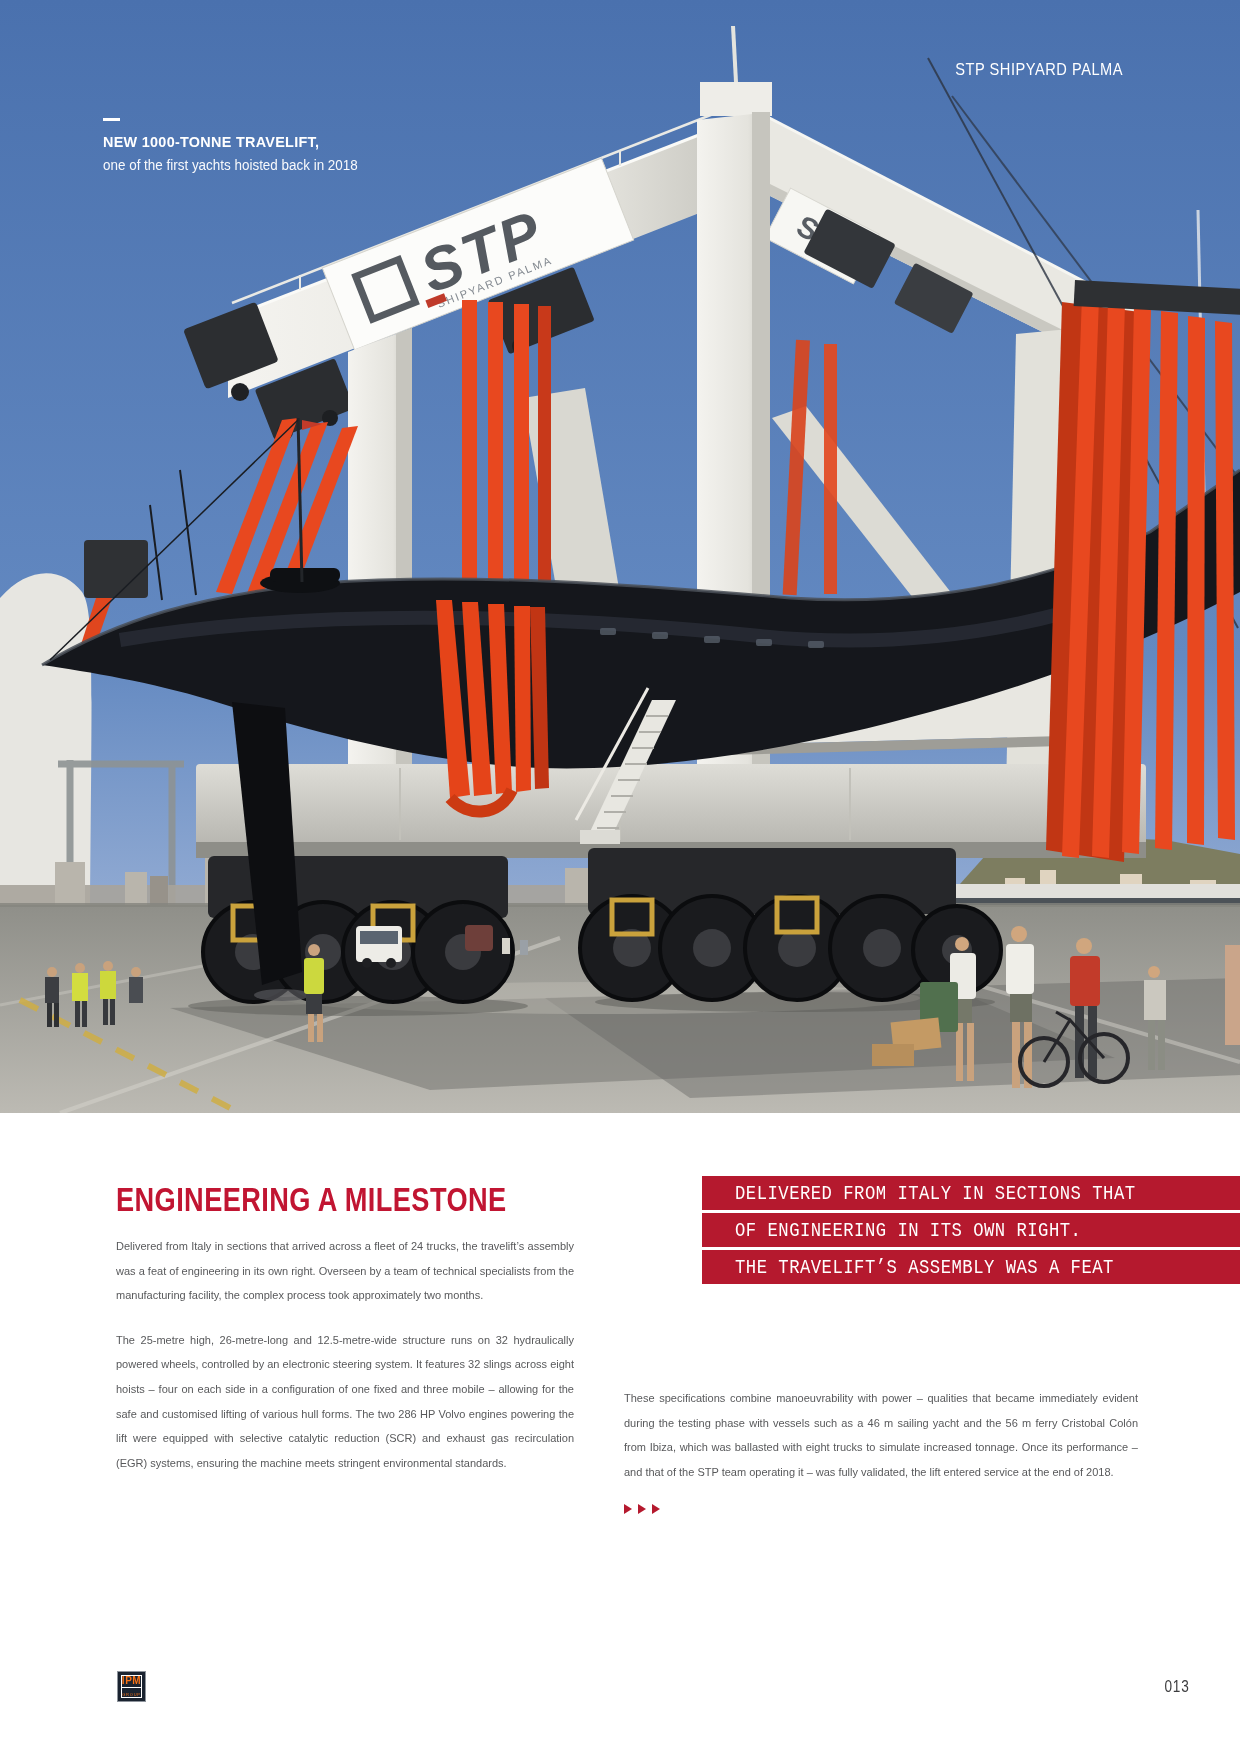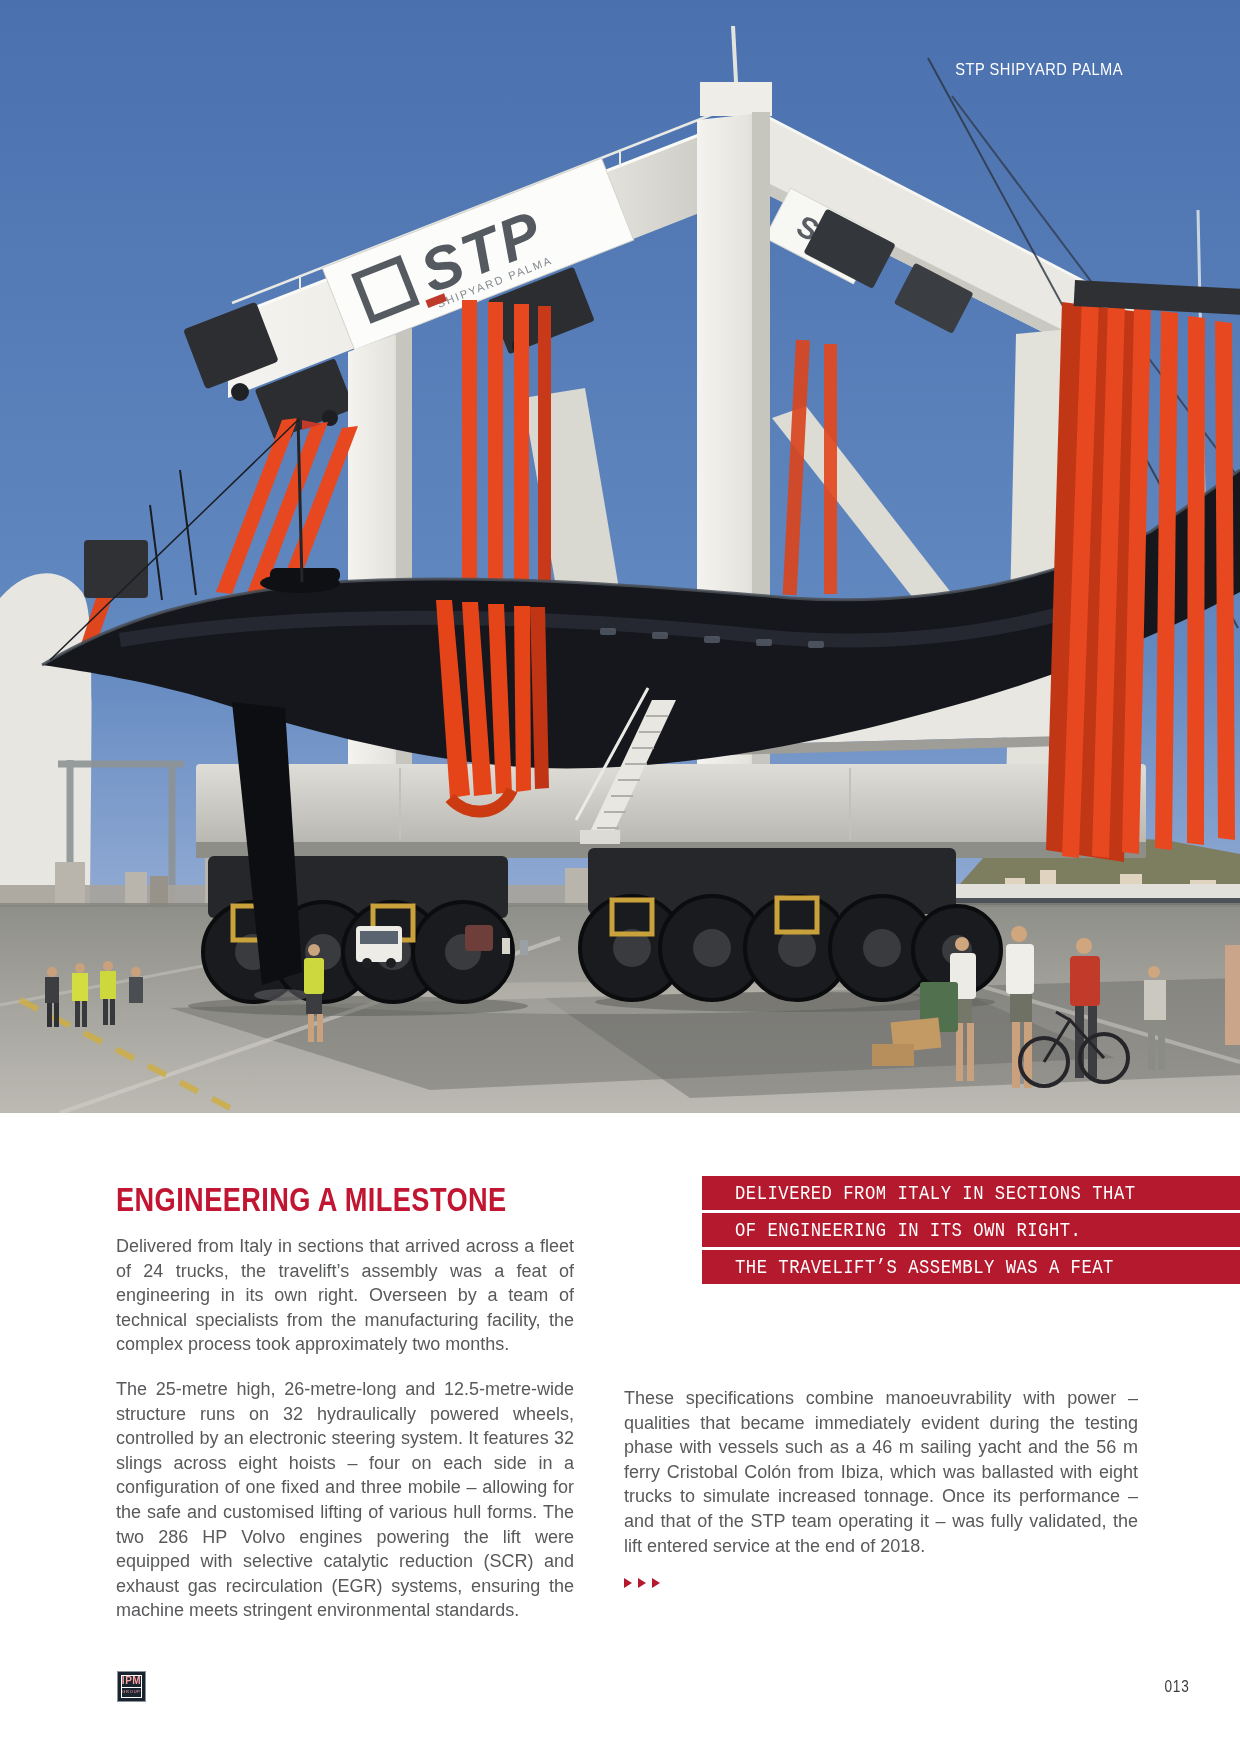--- a/index.html
+++ b/index.html
@@ -13,35 +13,35 @@
         letter-spacing:.6px;transform:scaleX(.86);transform-origin:right center;white-space:nowrap;}
   .photo-caption{position:absolute;left:103px;top:118px;color:#ffffff;}
   .cap-dash{width:17px;height:3px;background:#ffffff;margin-bottom:12px;}
   .cap-title{font-size:15px;font-weight:bold;letter-spacing:.3px;margin-bottom:7px;
         transform:scaleX(.96);transform-origin:left center;white-space:nowrap;}
   .cap-sub{font-size:14px;opacity:.96;transform:scaleX(.96);transform-origin:left center;white-space:nowrap;}
   
   .left-col{position:absolute;left:116px;top:1181px;width:458px;}
   .headline{color:#c11532;font-size:34px;font-weight:bold;line-height:36px;margin:0 0 17px 0;
         letter-spacing:.5px;transform:scaleX(.80);transform-origin:left center;white-space:nowrap;}
-  .body-p{margin:0 0 20px 0;font-size:18px;line-height:24.6px;color:#58595b;text-align:justify;}
+  .body-p{margin:0 0 20px 0;font-size:11px;line-height:24.6px;color:#58595b;text-align:justify;}
   .right-col{position:absolute;left:624px;top:1386px;width:514px;}
   .quote{position:absolute;left:702px;top:1176px;width:538px;}
   .quote-bar{height:34px;margin-bottom:3px;background:#b5192e;display:flex;align-items:center;
         padding-left:33px;box-sizing:border-box;font-family:Liberation Mono, monospace;}
   .quote-bar span{color:#ffffff;font-size:21px;letter-spacing:.6px;white-space:nowrap;
         transform:scaleX(.82);transform-origin:left center;}
   .more-arrows{margin-top:12px;display:flex;align-items:center;}
   .tri{width:0;height:0;border-left:8px solid #b5192e;border-top:5px solid transparent;
         border-bottom:5px solid transparent;margin-right:6px;}
   
   .ipm{position:absolute;left:117px;top:1671px;width:29px;height:31px;background:#1a2330;
         box-sizing:border-box;padding:3px;border:1px solid #8e949c;}
   .ipm-inner{width:100%;height:100%;border:1px solid #ffffff;box-sizing:border-box;display:flex;
-        flex-direction:column;align-items:center;justify-content:flex-start;color:#fca5a5;}
+        flex-direction:column;align-items:center;justify-content:space-between;color:#f97316;}
   .ipm-main{font-size:10px;font-weight:bold;line-height:10px;letter-spacing:.5px;
         border-bottom:1px solid #ffffff;padding-bottom:1px;}
   .ipm-sub{font-size:4px;letter-spacing:.8px;line-height:5px;margin-top:1px;}
   .pagenum{position:absolute;top:1678px;right:50px;font-size:16px;color:#3c3c3e;letter-spacing:1px;
         transform:scaleX(.85);transform-origin:right center;}
 </style>
 </head>
 <body>
 
 <div class="page">
@@ -380,20 +380,25 @@
         <circle cx="1044" cy="1062" r="24" fill="none" stroke="#26262a" stroke-width="4"></circle>
         <circle cx="1104" cy="1058" r="24" fill="none" stroke="#26262a" stroke-width="4"></circle>
         <path d="M1044,1062 L1070,1020 L1104,1058 M1070,1020 L1056,1012" stroke="#26262a" stroke-width="3" fill="none"></path>
         <rect x="920" y="982" width="38" height="50" rx="3" fill="#51704e"></rect>
         <rect x="892" y="1020" width="48" height="30" fill="#c49a64" transform="rotate(-6 916 1035)"></rect>
         <rect x="872" y="1044" width="42" height="22" fill="#b78f5c"></rect>
       </g>
     </svg>
 
     <div class="photo-kicker">STP SHIPYARD PALMA</div>
+    <div class="photo-caption">
+      <div class="cap-dash"></div>
+      <div class="cap-title">NEW 1000-TONNE TRAVELIFT,</div>
+      <div class="cap-sub">one of the first yachts hoisted back in 2018</div>
+    </div>
   </div>
 
   <div class="left-col">
     <h1 class="headline">ENGINEERING A MILESTONE</h1>
     <p class="body-p">Delivered from Italy in sections that arrived across a fleet of 24 trucks, the travelift’s assembly was a feat of engineering in its own right. Overseen by a team of technical specialists from the manufacturing facility, the complex process took approximately two months.</p>
     <p class="body-p">The 25-metre high, 26-metre-long and 12.5-metre-wide structure runs on 32 hydraulically powered wheels, controlled by an electronic steering system. It features 32 slings across eight hoists – four on each side in a configuration of one fixed and three mobile – allowing for the safe and customised lifting of various hull forms. The two 286 HP Volvo engines powering the lift were equipped with selective catalytic reduction (SCR) and exhaust gas recirculation (EGR) systems, ensuring the machine meets stringent environmental standards.</p>
   </div>
 
   <div class="quote">
     <div class="quote-bar">

